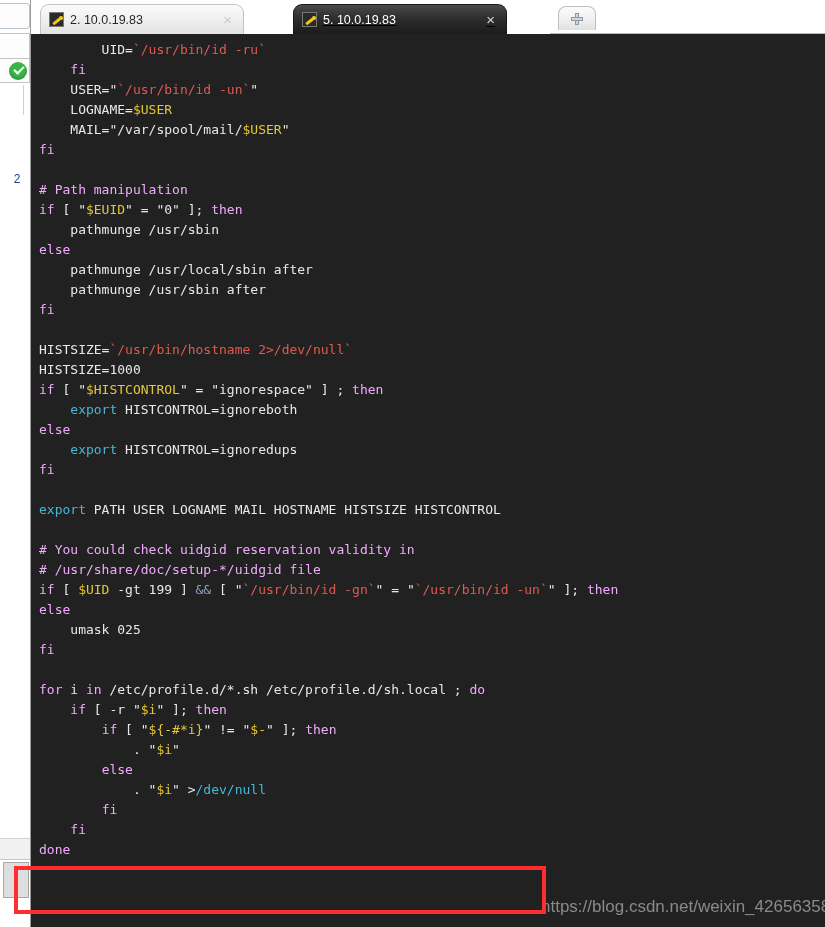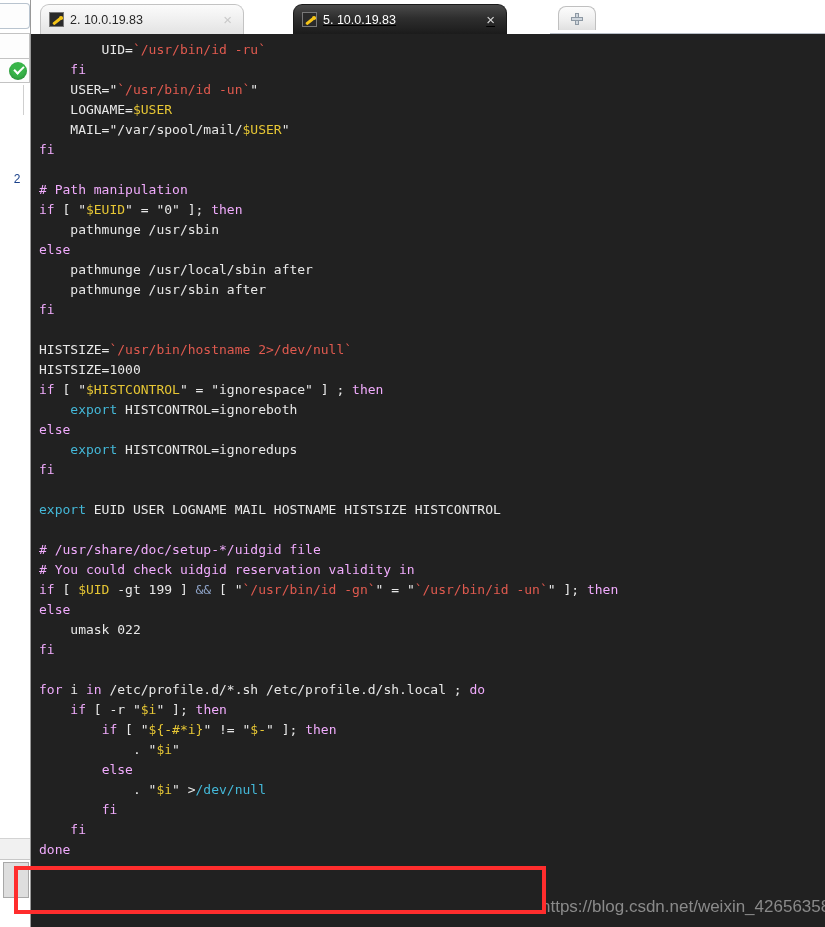--- a/index.html
+++ b/index.html
@@ -322,27 +322,27 @@
         <div class="line"><span class="c-kw">fi</span></div>
         <div class="line"><span class="c-plain"></span></div>
         <div class="line"><span class="c-plain">HISTSIZE=</span><span class="c-bt">`/usr/bin/hostname 2&gt;/dev/null`</span></div>
         <div class="line"><span class="c-plain">HISTSIZE=1000</span></div>
         <div class="line"><span class="c-kw">if</span><span class="c-plain"> [ "</span><span class="c-var">$HISTCONTROL</span><span class="c-plain">" = "ignorespace" ] ; </span><span class="c-kw">then</span></div>
         <div class="line"><span class="c-plain">    </span><span class="c-cmd">export</span><span class="c-plain"> HISTCONTROL=ignoreboth</span></div>
         <div class="line"><span class="c-kw">else</span></div>
         <div class="line"><span class="c-plain">    </span><span class="c-cmd">export</span><span class="c-plain"> HISTCONTROL=ignoredups</span></div>
         <div class="line"><span class="c-kw">fi</span></div>
         <div class="line"><span class="c-plain"></span></div>
-        <div class="line"><span class="c-cmd">export</span><span class="c-plain"> EUID USER LOGNAME MAIL HOSTNAME HISTSIZE HISTCONTROL</span></div>
-        <div class="line"><span class="c-plain"></span></div>
+        <div class="line"><span class="c-cmd">export</span><span class="c-plain"> PATH USER LOGNAME MAIL HOSTNAME HISTSIZE HISTCONTROL</span></div>
+        <div class="line"><span class="c-plain"></span></div>
+        <div class="line"><span class="c-comment"># You could check uidgid reservation validity in</span></div>
         <div class="line"><span class="c-comment"># /usr/share/doc/setup-*/uidgid file</span></div>
-        <div class="line"><span class="c-comment"># You could check uidgid reservation validity in</span></div>
         <div class="line"><span class="c-kw">if</span><span class="c-plain"> [ </span><span class="c-var">$UID</span><span class="c-plain"> -gt 199 ] </span><span class="c-op">&amp;&amp;</span><span class="c-plain"> [ "</span><span class="c-bt">`/usr/bin/id -gn`</span><span class="c-plain">" = "</span><span class="c-bt">`/usr/bin/id -un`</span><span class="c-plain">" ]; </span><span class="c-kw">then</span></div>
         <div class="line"><span class="c-kw">else</span></div>
-        <div class="line"><span class="c-plain">    umask 022</span></div>
+        <div class="line"><span class="c-plain">    umask 025</span></div>
         <div class="line"><span class="c-kw">fi</span></div>
         <div class="line"><span class="c-plain"></span></div>
         <div class="line"><span class="c-kw">for</span><span class="c-plain"> i </span><span class="c-kw">in</span><span class="c-plain"> /etc/profile.d/*.sh /etc/profile.d/sh.local ; </span><span class="c-kw">do</span></div>
         <div class="line"><span class="c-plain">    </span><span class="c-kw">if</span><span class="c-plain"> [ -r "</span><span class="c-var">$i</span><span class="c-plain">" ]; </span><span class="c-kw">then</span></div>
         <div class="line"><span class="c-plain">        </span><span class="c-kw">if</span><span class="c-plain"> [ "</span><span class="c-var">${-#*i}</span><span class="c-plain">" != "</span><span class="c-var">$-</span><span class="c-plain">" ]; </span><span class="c-kw">then</span></div>
         <div class="line"><span class="c-plain">            . "</span><span class="c-var">$i</span><span class="c-plain">"</span></div>
         <div class="line"><span class="c-plain">        </span><span class="c-kw">else</span></div>
         <div class="line"><span class="c-plain">            . "</span><span class="c-var">$i</span><span class="c-plain">" &gt;</span><span class="c-path">/dev/null</span></div>
         <div class="line"><span class="c-plain">        </span><span class="c-kw">fi</span></div>
         <div class="line"><span class="c-plain">    </span><span class="c-kw">fi</span></div>

